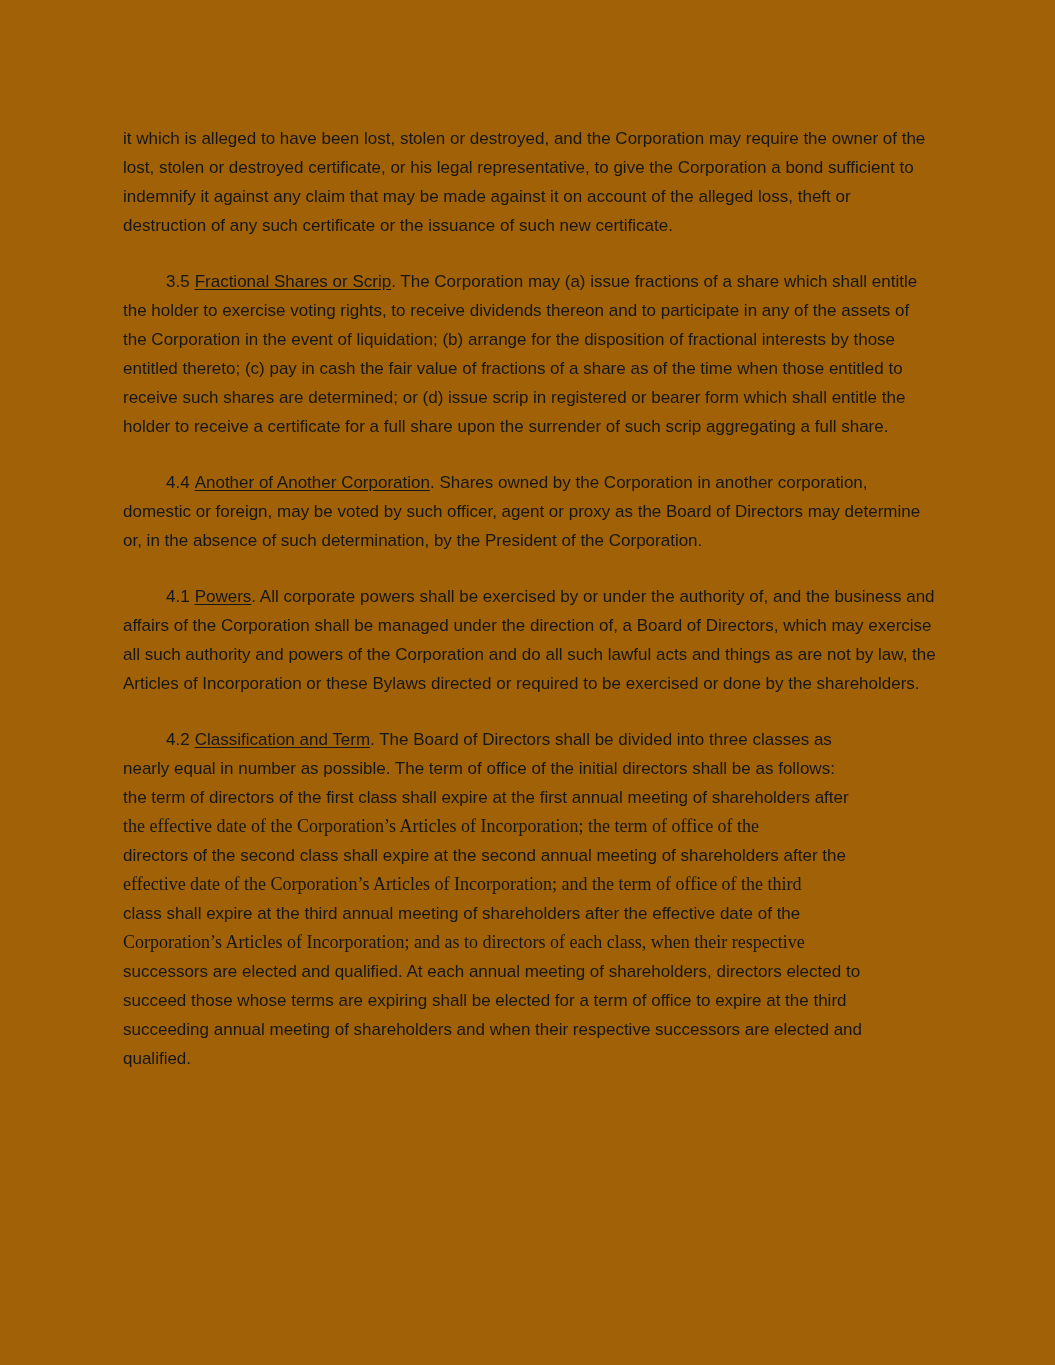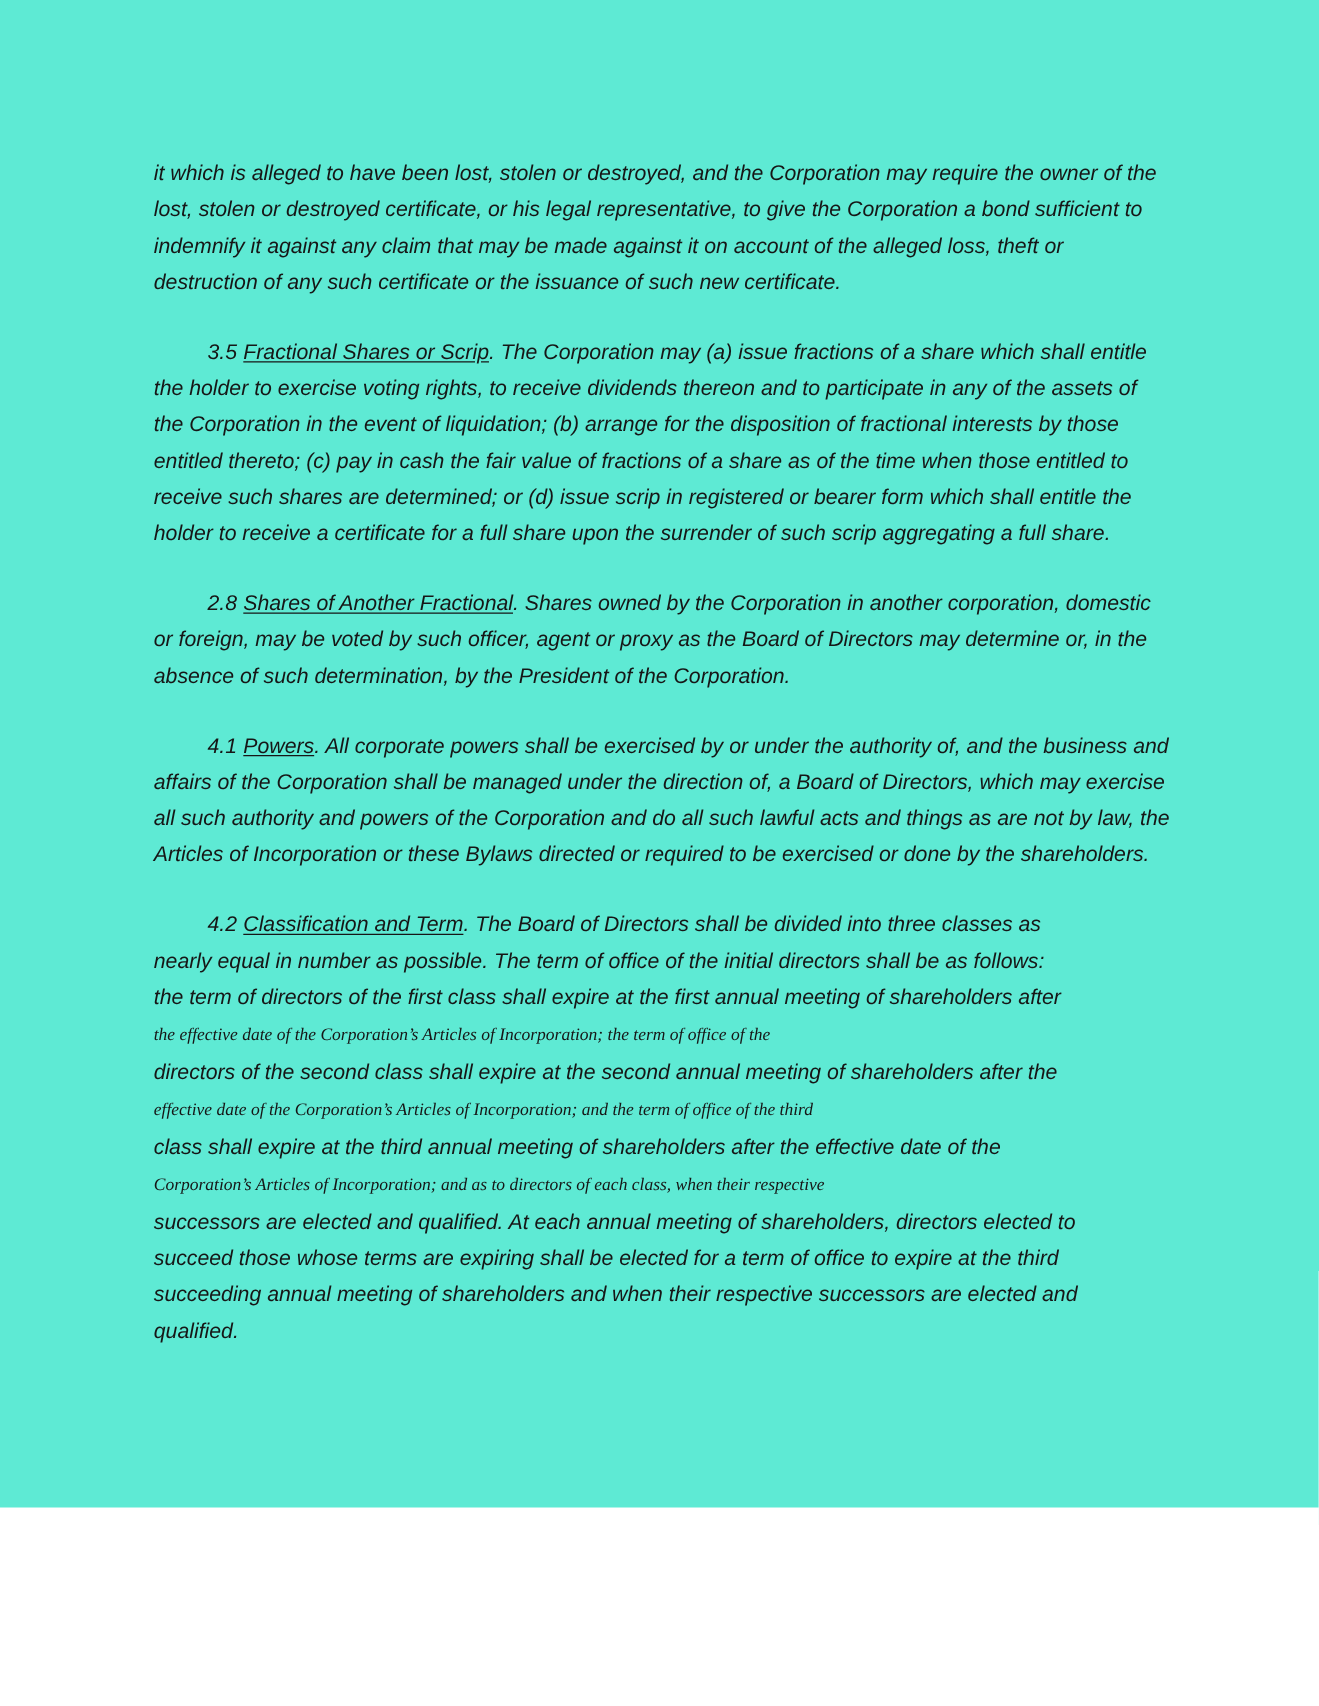--- a/index.html
+++ b/index.html
@@ -5,23 +5,22 @@
   * { margin: 0; padding: 0; box-sizing: border-box; }
   html, body {
     width: 1055px;
     height: 1365px;
     background: #ffffff;
     overflow: hidden;
   }
   .page {
     position: relative;
     width: 1055px;
-    height: 1206px;
-    background: #5eead4;
-    font-style: italic;
+    height: 1365px;
+    background: #a16207;
   }
   .text-block {
     position: absolute;
     left: 123px;
     top: 124px;
     width: 814px;
     color: #161616;
     font-family: "Liberation Sans", sans-serif;
     font-size: 17px;
     line-height: 29px;
@@ -34,34 +33,34 @@
   .u { text-decoration: underline; text-underline-offset: 2px; }
   .article-heading {
     text-align: center;
     font-size: 18px;
     letter-spacing: 0.3px;
     margin-bottom: 27px;
     color: #161616;
   }
   .serif {
     font-family: "Liberation Serif", serif;
-    font-size: 14px;
+    font-size: 18px;
   }
 </style>
 </head>
 <body>
 
 <div class="page">
   <div class="text-block">
 
     <p class="para"><span>it which is alleged to have been lost, stolen or destroyed, and the Corporation may require the owner of the lost, stolen or destroyed certificate, or his legal representative, to give the Corporation a bond sufficient to indemnify it against any claim that may be made against it on account of the alleged loss, theft or destruction of any such certificate or the issuance of such new certificate.</span></p>
 
     <p class="para indent"><span class="num">3.5</span><span class="u">Fractional Shares or Scrip</span><span>. The Corporation may (a) issue fractions of a share which shall entitle the holder to exercise voting rights, to receive dividends thereon and to participate in any of the assets of the Corporation in the event of liquidation; (b) arrange for the disposition of fractional interests by those entitled thereto; (c) pay in cash the fair value of fractions of a share as of the time when those entitled to receive such shares are determined; or (d) issue scrip in registered or bearer form which shall entitle the holder to receive a certificate for a full share upon the surrender of such scrip aggregating a full share.</span></p>
 
-    <p class="para indent"><span class="num">2.8</span><span class="u">Shares of Another Fractional</span><span>. Shares owned by the Corporation in another corporation, domestic or foreign, may be voted by such officer, agent or proxy as the Board of Directors may determine or, in the absence of such determination, by the President of the Corporation.</span></p>
+    <p class="para indent"><span class="num">4.4</span><span class="u">Another of Another Corporation</span><span>. Shares owned by the Corporation in another corporation, domestic or foreign, may be voted by such officer, agent or proxy as the Board of Directors may determine or, in the absence of such determination, by the President of the Corporation.</span></p>
 
 
     <p class="para indent"><span class="num">4.1</span><span class="u">Powers</span><span>. All corporate powers shall be exercised by or under the authority of, and the business and affairs of the Corporation shall be managed under the direction of, a Board of Directors, which may exercise all such authority and powers of the Corporation and do all such lawful acts and things as are not by law, the Articles of Incorporation or these Bylaws directed or required to be exercised or done by the shareholders.</span></p>
 
     <p class="para indent"><span class="num">4.2</span><span class="u">Classification and Term</span><span>. The Board of Directors shall be divided into three classes as</span><br><span>nearly equal in number as possible. The term of office of the initial directors shall be as follows:</span><br><span>the term of directors of the first class shall expire at the first annual meeting of shareholders after</span><br><span class="serif">the effective date of the Corporation’s Articles of Incorporation; the term of office of the</span><br><span>directors of the second class shall expire at the second annual meeting of shareholders after the</span><br><span class="serif">effective date of the Corporation’s Articles of Incorporation; and the term of office of the third</span><br><span>class shall expire at the third annual meeting of shareholders after the effective date of the</span><br><span class="serif">Corporation’s Articles of Incorporation; and as to directors of each class, when their respective</span><br><span>successors are elected and qualified. At each annual meeting of shareholders, directors elected to</span><br><span>succeed those whose terms are expiring shall be elected for a term of office to expire at the third</span><br><span>succeeding annual meeting of shareholders and when their respective successors are elected and</span><br><span>qualified.</span></p>
 
   </div>
 </div>
 
 </body></html>

